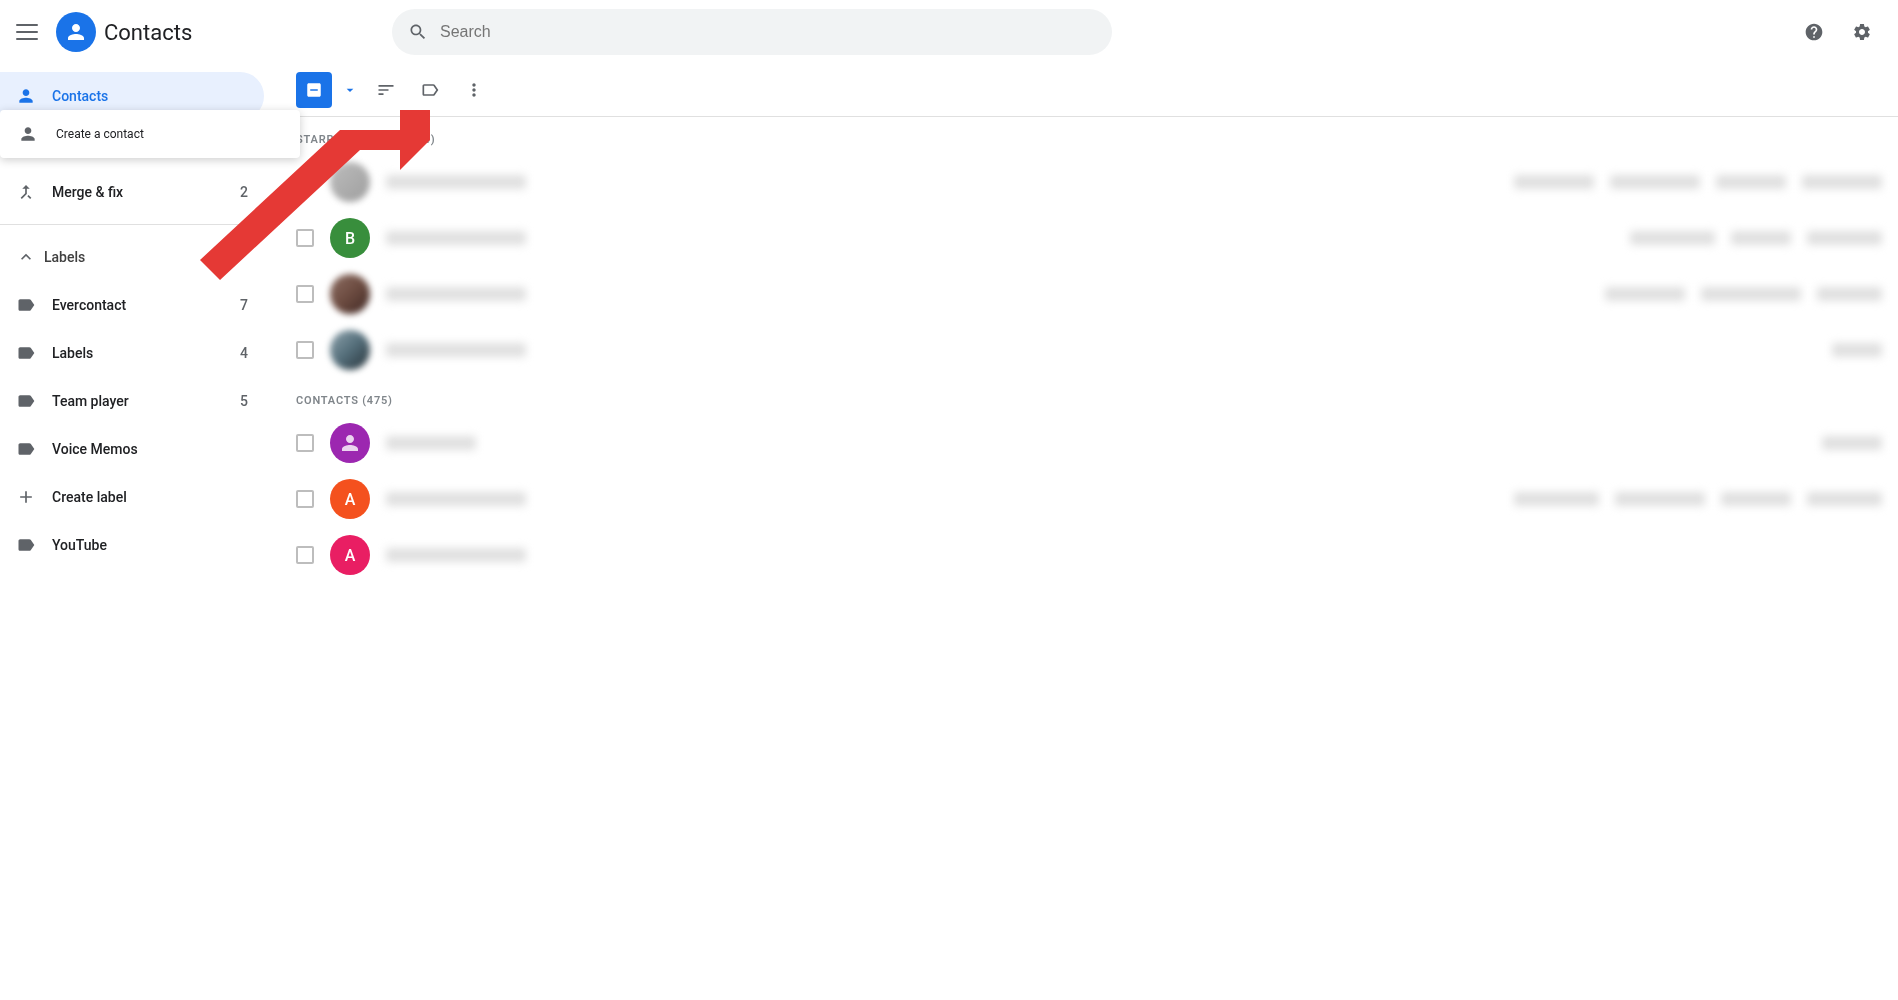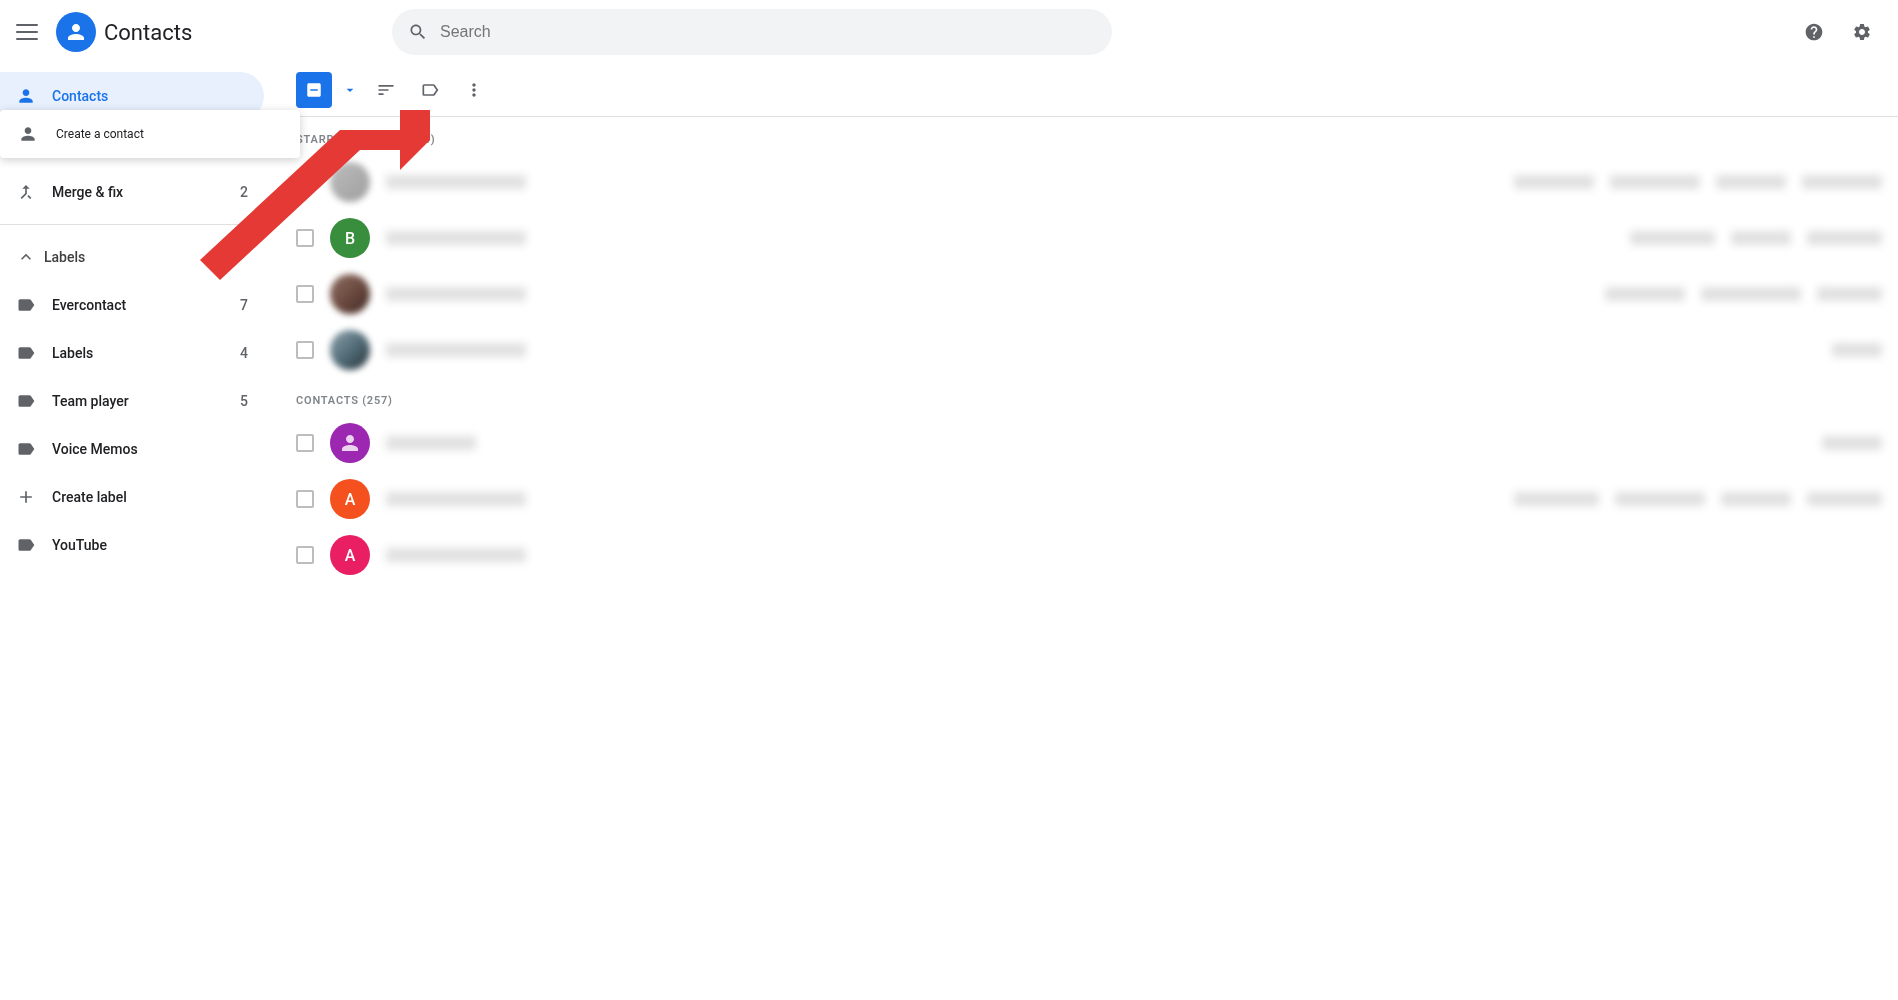--- a/index.html
+++ b/index.html
@@ -478,21 +478,21 @@
       <div class="contact-checkbox"></div>
       <div class="avatar-img-blur2"></div>
       <div class="contact-info">
         <div class="contact-name-blur"></div>
       </div>
       <div class="contact-data">
         <div class="data-blur" style="width:50px;"></div>
       </div>
     </div>
 
-    <div class="section-header">CONTACTS (257)</div>
+    <div class="section-header">CONTACTS (475)</div>
 
     <div class="contact-row">
       <div class="contact-checkbox"></div>
       <div style="width:40px;height:40px;border-radius:50%;background:#9c27b0;flex-shrink:0;display:flex;align-items:center;justify-content:center;">
         <svg width="24" height="24" viewBox="0 0 24 24" fill="rgba(255,255,255,0.8)">
           <path d="M12 12c2.21 0 4-1.79 4-4s-1.79-4-4-4-4 1.79-4 4 1.79 4 4 4zm0 2c-2.67 0-8 1.34-8 4v2h16v-2c0-2.66-5.33-4-8-4z"></path>
         </svg>
       </div>
       <div class="contact-info">
         <div class="contact-name-blur" style="width:90px;"></div>

